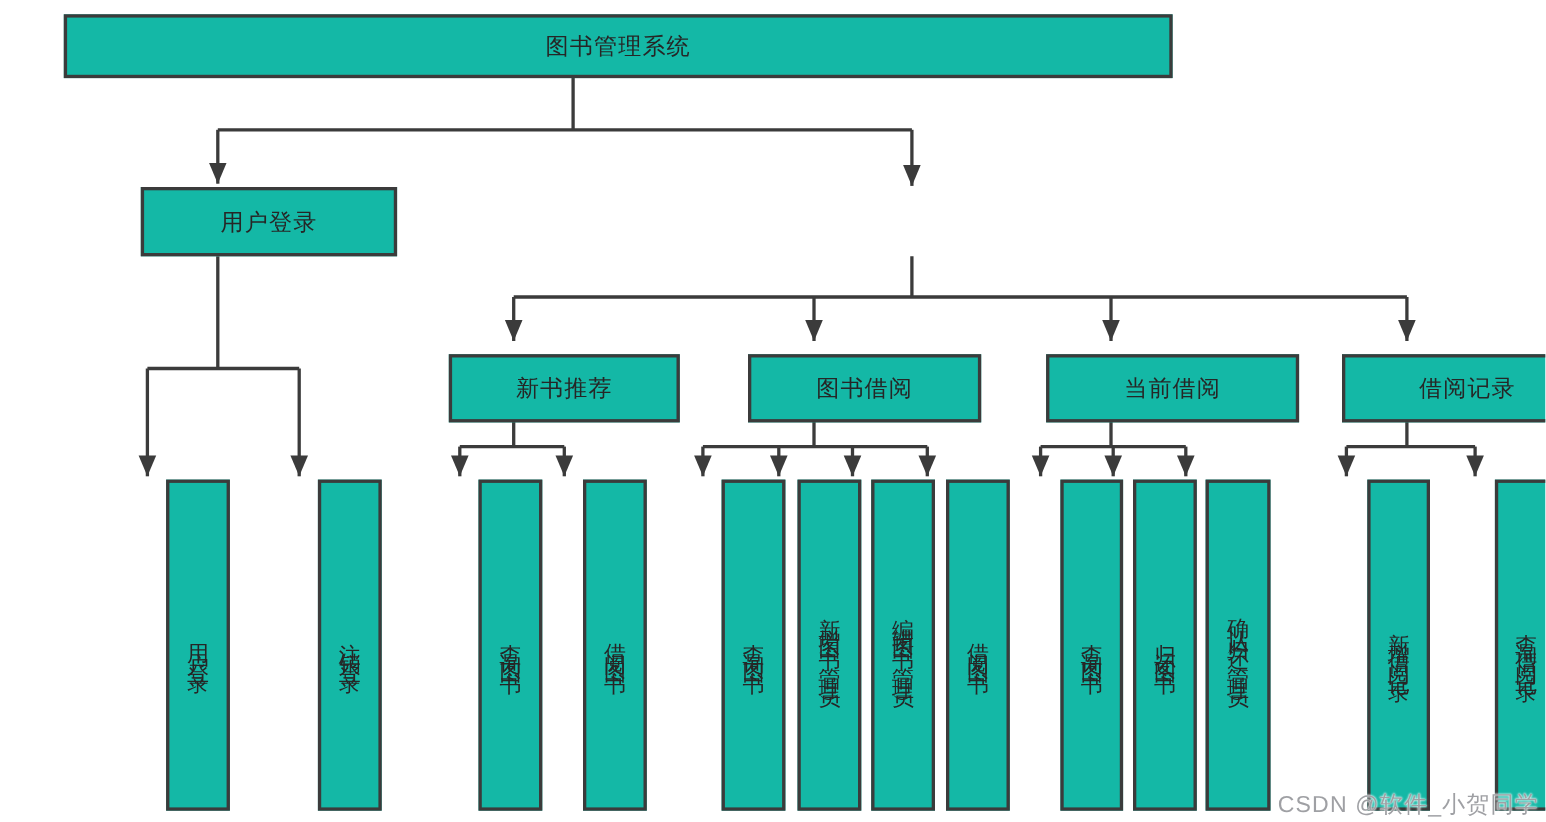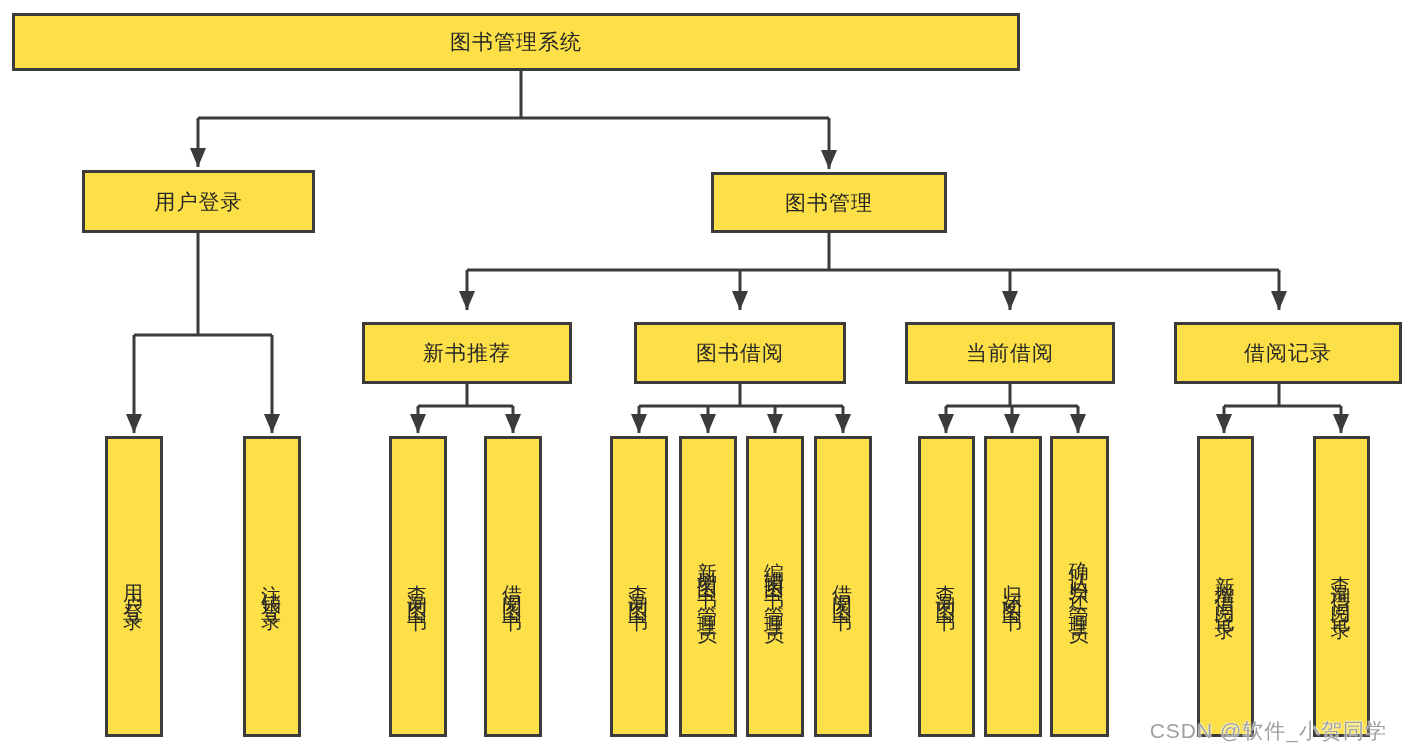--- a/index.html
+++ b/index.html
@@ -22,36 +22,37 @@
     z-index: 1;
   }
   .w {
     stroke: #3b3b3b;
     stroke-width: 3;
     fill: none;
   }
   .node {
     position: absolute;
     box-sizing: border-box;
-    background: #fde047;
+    background: #14b8a6;
     border: 3px solid #3b3b3b;
     display: flex;
     align-items: center;
     justify-content: center;
     color: #262626;
     z-index: 2;
+    margin-left: 46px;
   }
   .hnode { font-size: 21px; letter-spacing: 1px; }
   .root  { left: 12px;  top: 13px;  width: 1008px; height: 58px; }
   .n-user { left: 82px;  top: 170px; width: 233px; height: 63px; }
   .n-mgmt { left: 711px; top: 172px; width: 236px; height: 61px; }
   .l3 { top: 322px; height: 62px; }
   .l3-0 { left: 362px;  width: 210px; }
   .l3-1 { left: 634px;  width: 212px; }
-  .l3-2 { left: 905px;  width: 210px; }
+  .l3-2 { left: 905px;  width: 230px; }
   .l3-3 { left: 1174px; width: 228px; }
   .leaf {
     top: 436px;
     height: 301px;
     position: absolute;
   }
   .leaf .vtext {
     position: absolute;
     left: 50%;
     top: 50%;
@@ -71,21 +72,21 @@
   .lf5  { left: 679px;  width: 58px; }
   .lf6  { left: 746px;  width: 58px; }
   .lf7  { left: 814px;  width: 58px; }
   .lf8  { left: 918px;  width: 57px; }
   .lf9  { left: 984px;  width: 58px; }
   .lf10 { left: 1050px; width: 59px; }
   .lf11 { left: 1197px; width: 57px; }
   .lf12 { left: 1313px; width: 57px; }
   .watermark {
     position: absolute;
-    right: 18px;
+    right: 6px;
     bottom: 2px;
     z-index: 5;
     font-size: 21px;
     color: #9fa0a4;
     text-shadow: 0 0 2px #ffffff, 0 0 2px #ffffff;
     letter-spacing: 1px;
   }
 </style>
 </head>
 <body>
@@ -133,23 +134,20 @@
     <path class="w" d="M1341,406 V433" marker-end="url(#ah)"></path>
   </svg>
 
   <div class="node hnode root">
     <span>图书管理系统</span>
   </div>
 
   <div class="node hnode n-user">
     <span>用户登录</span>
   </div>
-  <div class="node hnode n-mgmt">
-    <span>图书管理</span>
-  </div>
 
   <div class="node hnode l3 l3-0">
     <span>新书推荐</span>
   </div>
   <div class="node hnode l3 l3-1">
     <span>图书借阅</span>
   </div>
   <div class="node hnode l3 l3-2">
     <span>当前借阅</span>
   </div>

